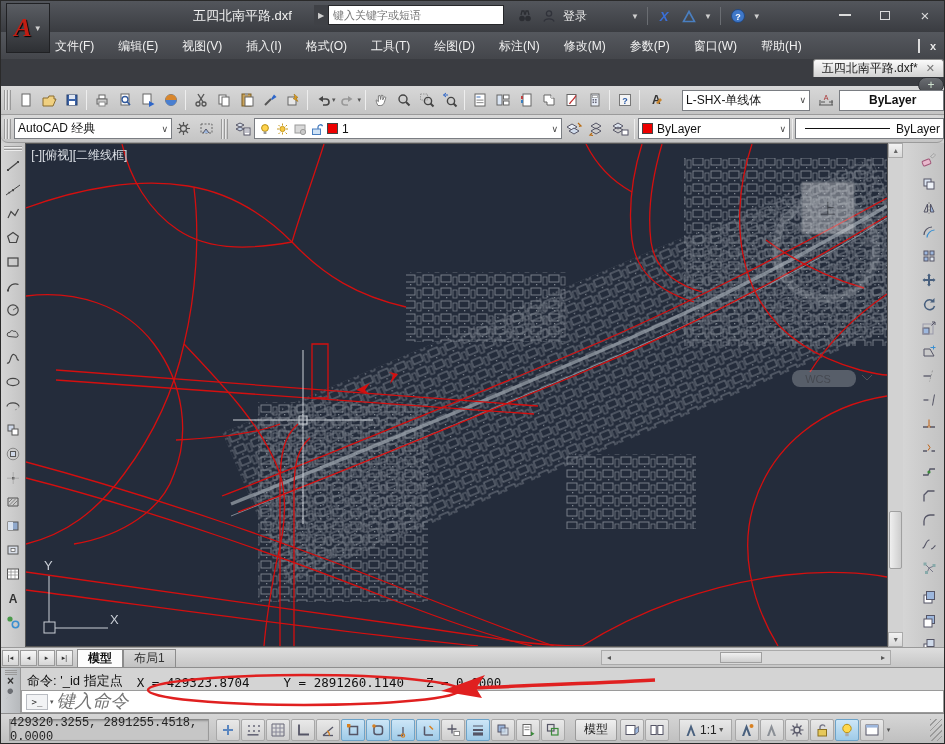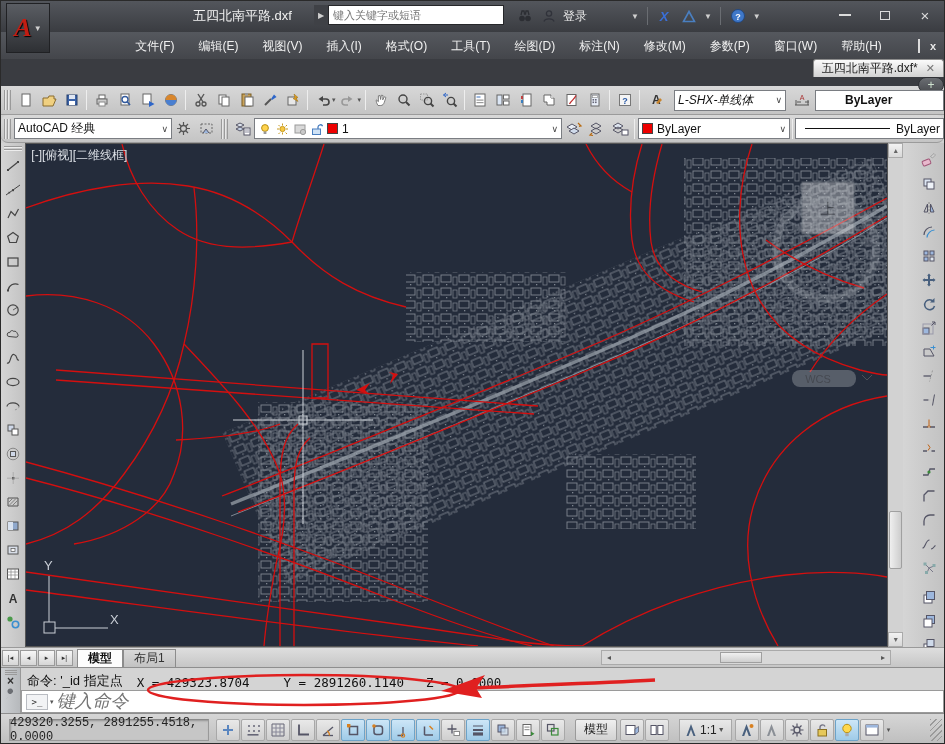--- a/index.html
+++ b/index.html
@@ -17,21 +17,21 @@
   .tbicons{position:absolute;left:512px;top:3px;display:flex;align-items:center;height:24px;}
   .tbico{width:24px;height:22px;display:flex;align-items:center;justify-content:center;}
   .tbtxt{font-size:12px;color:#e6e6e6;margin:0 2px;}
   .tbsep{width:1px;height:18px;background:#2b2d30;border-right:1px solid #6a6d72;margin:0 5px;}
   .carsm{font-size:8px;color:#cfcfcf;margin:0 3px;}
   .winbtns{position:absolute;right:6px;top:2px;display:flex;gap:14px;align-items:center;height:24px;}
   .winbtn{width:26px;height:20px;display:flex;align-items:center;justify-content:center;color:#dcdcdc;font-size:12px;}
   .wb-min{width:12px;height:2px;background:#dcdcdc;}
   .wb-max{width:10px;height:9px;border:1.5px solid #dcdcdc;}
   
-  .menubar{height:27px;background:linear-gradient(#55585e,#44464b);display:flex;align-items:center;padding-left:72px;color:#f0f0f0;position:relative;justify-content:center;}
+  .menubar{height:27px;background:linear-gradient(#55585e,#44464b);display:flex;align-items:center;padding-left:42px;color:#f0f0f0;position:relative;}
   .menu-item{font-size:12px;padding:4px 12px;cursor:default;}
   .mdi-ctrl{position:absolute;right:8px;display:flex;gap:10px;align-items:center;}
   .mdi-ctrl span{color:#e8e8e8;font-size:11px;}
   
   .tabbar{height:27px;background:#3a3c41;display:flex;align-items:flex-end;padding-left:26px;flex-direction:column;}
   .ftab{height:22px;background:linear-gradient(#fbfbfb,#d2d2d2);border:1px solid #8c8c8c;border-bottom:none;border-radius:3px 3px 0 0;display:flex;align-items:center;padding:0 8px;font-size:12px;color:#222;}
   .ftab .x{margin-left:8px;color:#777;font-size:11px;}
   .plustab{width:26px;height:18px;margin-left:8px;margin-bottom:2px;background:linear-gradient(#6a6d72,#4a4c50);border:1px solid #303236;border-radius:9px;color:#cfe3cf;display:flex;align-items:center;justify-content:center;font-size:12px;}
   
   .tb{background:linear-gradient(#d8d8d8,#c4c4c4);border-bottom:1px solid #9b9b9b;display:flex;align-items:center;}
@@ -344,21 +344,21 @@
           </svg>
         </span>
       </span>
     <span class="vsep"></span>
     <span class="tbtn">
         <svg width="18" height="18">
           <text x="6" y="13" font-size="12" font-weight="bold" fill="#333">A</text>
           <path d="M10 12l4-5 2 2-4 4z" fill="#c8842c"></path>
         </svg>
       </span>
-    <div class="combo" style="width:112px;margin-left:8px;font-style:italic;">
+    <div class="combo" style="width:128px;margin-left:16px;">
       <span>L-SHX-单线体</span>
         <span class="chev">∨</span>
     </div>
     <span class="tbtn" style="margin-left:4px;">
         <svg width="18" height="18">
           <path d="M2 14h14M3 14V9m12 5V9" stroke="#555"></path>
           <path d="M4 11h4m4 0h4" stroke="#555"></path>
           <text x="9" y="9" font-size="7" text-anchor="middle" fill="#a33">A</text>
         </svg>
       </span>

